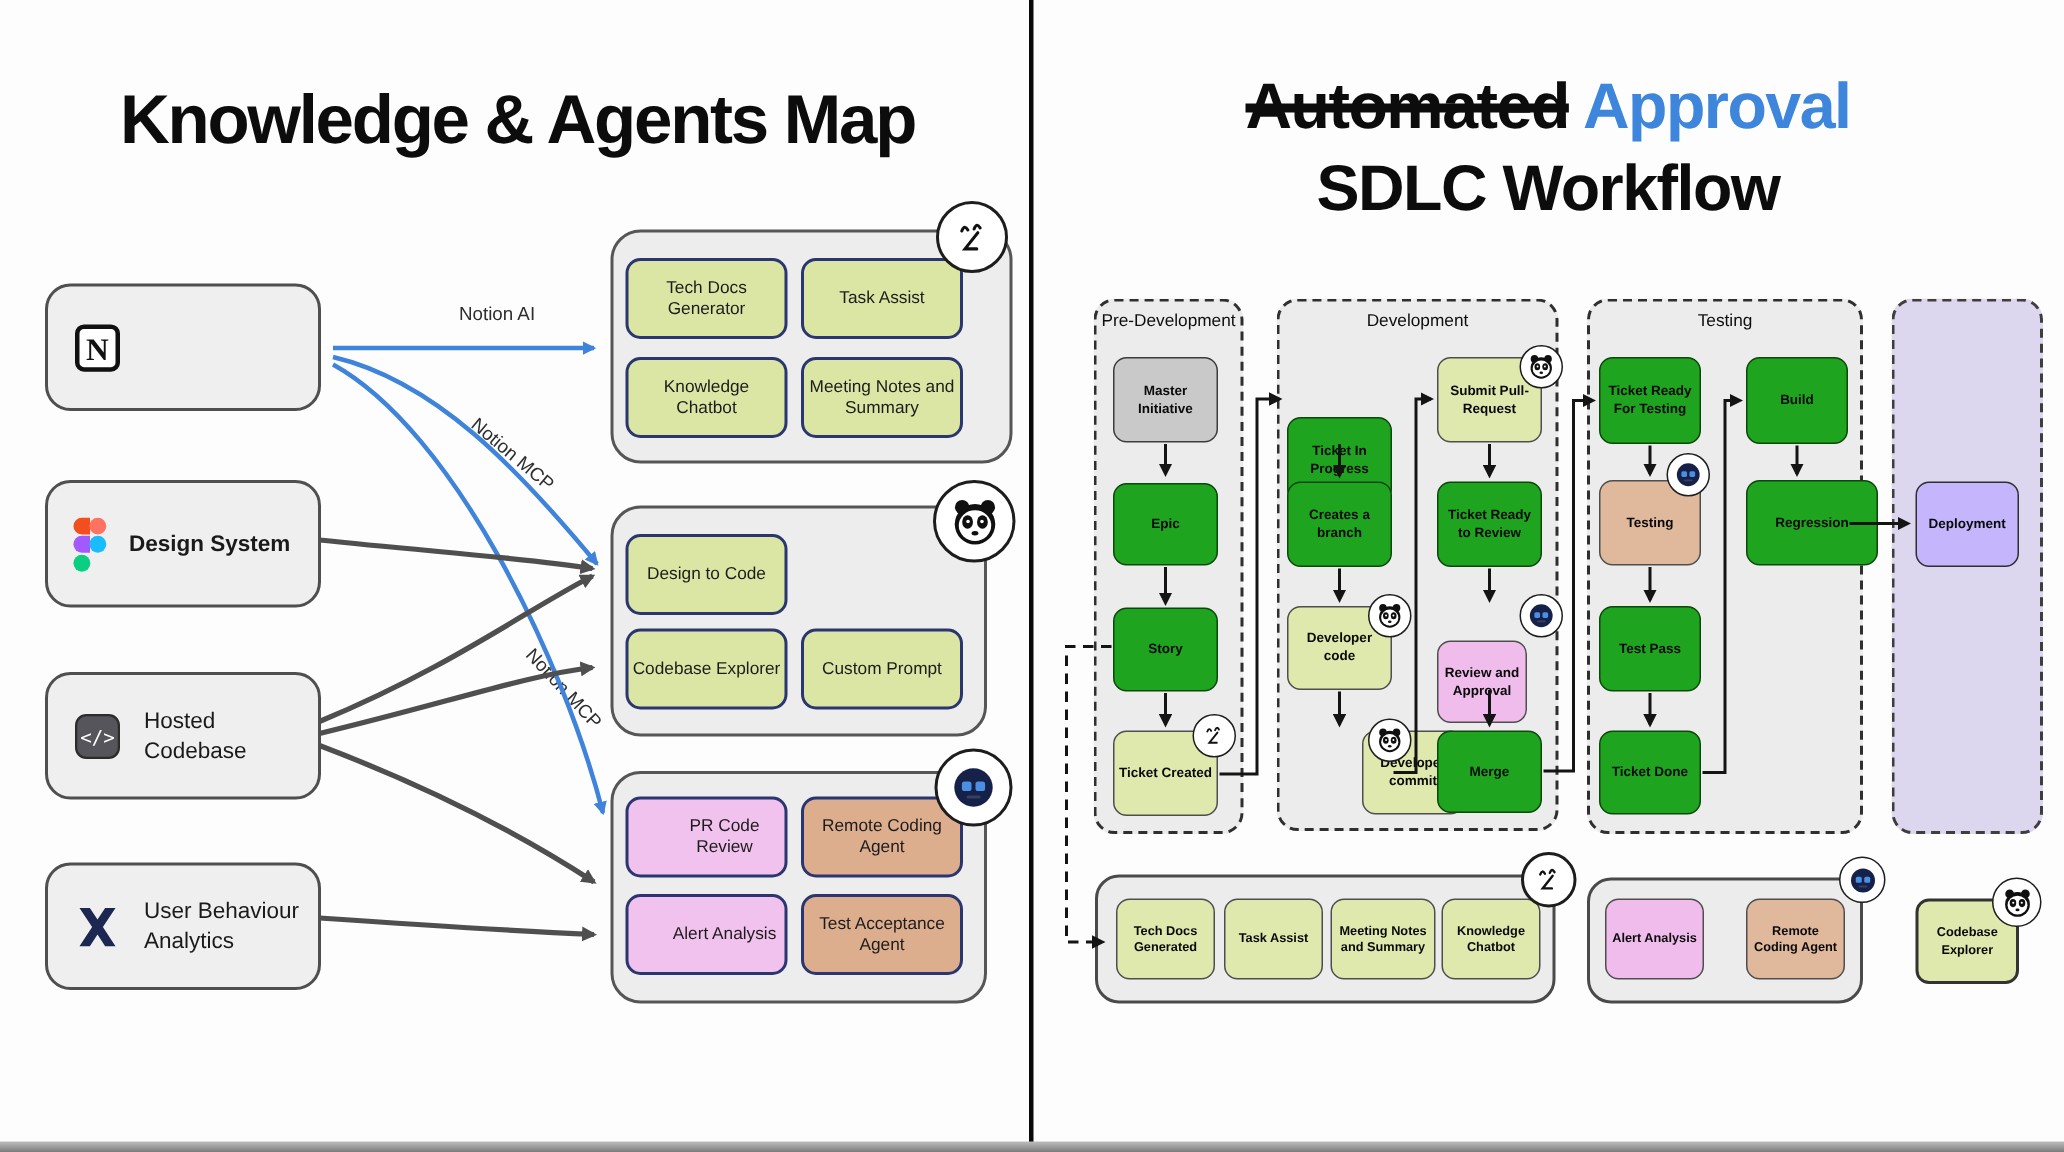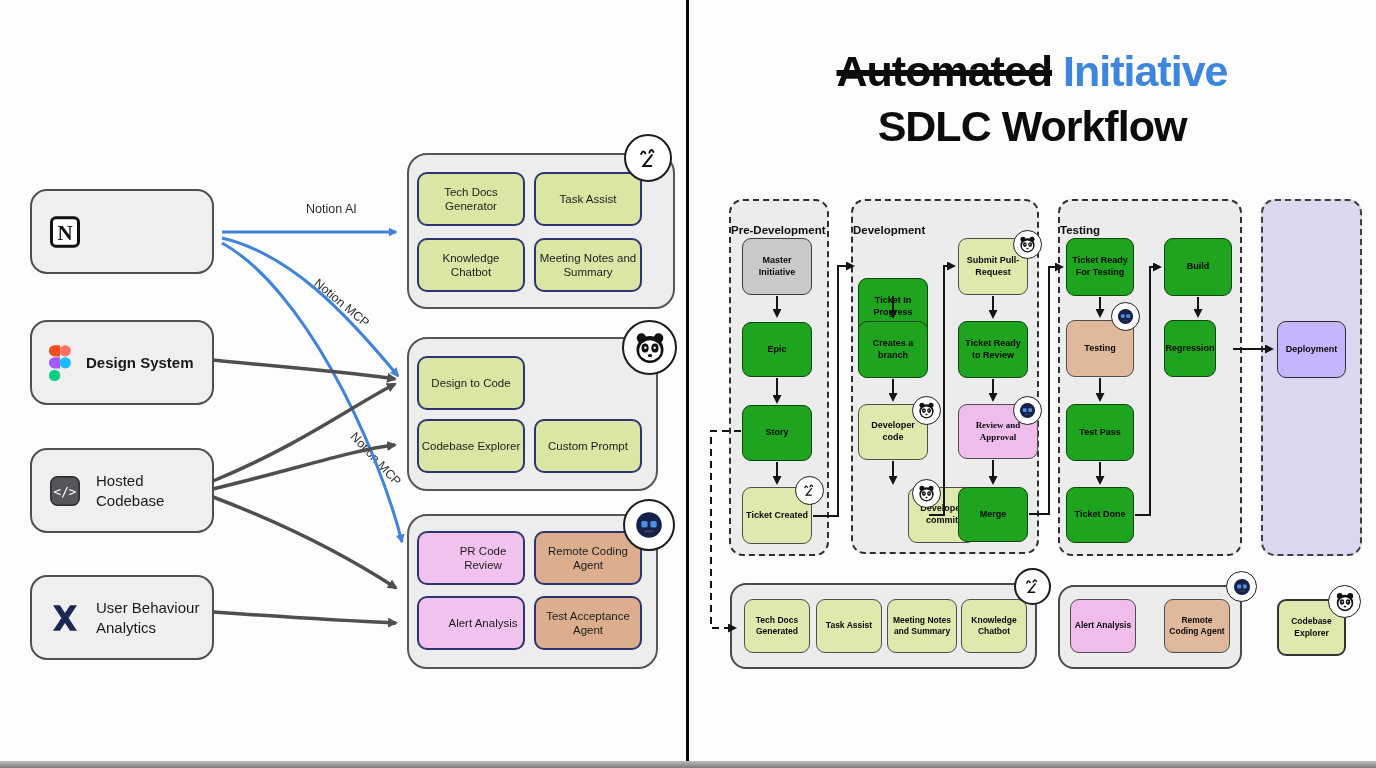--- a/index.html
+++ b/index.html
@@ -26,21 +26,21 @@
          font-size:11.5px;line-height:1.25;color:#1c1c1c;padding:2px;box-sizing:border-box;}
   .c-lime{background:#dbe6a4;}
   .c-pink{background:#f2c2ee;padding-left:26px;}
   .c-tan{background:#dcae8e;}
   .badge{position:absolute;background:#fff;border:2.5px solid #1d1d1d;border-radius:50%;
          display:flex;align-items:center;justify-content:center;z-index:6;}
   .edge-label{position:absolute;font-size:12.5px;color:#2e2e2e;white-space:nowrap;}
 
   
   .col{position:absolute;background:#ececec;border:2.5px dashed #2f2f2f;border-radius:14px;box-sizing:border-box;}
-  .col-h{position:absolute;top:7px;left:0;width:100%;font-size:11.5px;font-weight:700;color:#0e0e0e;margin-top:16px;}
+  .col-h{position:absolute;top:7px;left:0;width:100%;text-align:center;font-size:11.5px;font-weight:400;color:#0e0e0e;}
   .node{position:absolute;border:1.5px solid #333;border-radius:9px;display:flex;align-items:center;
         justify-content:center;text-align:center;font-size:9px;font-weight:700;color:#0a0a0a;
         line-height:1.3;padding:2px;box-sizing:border-box;}
   .n-green{background:#1ea41e;border-color:#0c470c;}
   .n-gray{background:#c9c9c9;border-color:#3c3c3c;}
   .n-lime{background:#dfe9ad;border-color:#4e4e4e;}
   .n-pink{background:#f0bcec;border-color:#4e4e4e;}
   .n-tan{background:#e0b99c;border-color:#4e4e4e;}
   .n-purple{background:#c4b5fd;border-color:#2f2f2f;}
   .bottom-grp{position:absolute;background:#ececec;border:2.5px solid #4a4a4a;border-radius:16px;box-sizing:border-box;}
@@ -75,20 +75,21 @@
       <circle cx="12" cy="12" r="9.6" fill="#16214a"></circle>
       <rect x="6.2" y="9" width="4.8" height="4.8" rx="1.3" fill="#4b8fe2"></rect>
       <rect x="13" y="9" width="4.8" height="4.8" rx="1.3" fill="#4b8fe2"></rect>
       <rect x="8.5" y="16" width="7" height="1.5" rx="0.75" fill="#39405c"></rect>
     </g>
   </defs>
 </svg>
 
 <div id="canvas">
 
+  <div class="abs l-title">Knowledge &amp; Agents Map</div>
 
   <div class="abs src" style="left:30px;top:189px;">
     <svg class="ic" width="36" height="36" viewBox="0 0 24 24">
       <rect x="3" y="2.5" width="18" height="19" rx="3" fill="#fff" stroke="#111" stroke-width="2"></rect>
       <text x="12" y="17.5" font-size="14" font-weight="bold" text-anchor="middle" font-family="'Liberation Serif',serif" fill="#111">N</text>
     </svg>
   </div>
 
   <div class="abs src" style="left:30px;top:320px;font-weight:bold;">
     <svg class="ic" width="26" height="40" viewBox="0 0 24 36">
@@ -150,21 +151,21 @@
         <use href="#sym-robot"></use>
       </svg>
   </div>
 
   <div class="edge-label" style="left:306px;top:202px;">Notion AI</div>
   <div class="edge-label" style="left:308px;top:296px;transform:rotate(40deg);">Notion MCP</div>
   <div class="edge-label" style="left:342px;top:452px;transform:rotate(47deg);">Notion MCP</div>
 
   <div class="abs r-title">
     <span class="strike">Automated</span>
-    <span class="accent">Initiative</span><br>
+    <span class="accent">Approval</span><br>
     <span>SDLC Workflow</span>
   </div>
 
   <div class="col" style="left:729px;top:199px;width:100px;height:357px;">
     <div class="col-h">Pre-Development</div>
   </div>
   <div class="node n-gray" style="left:742px;top:238px;width:70px;height:57px;">Master Initiative</div>
   <div class="node n-green" style="left:742px;top:322px;width:70px;height:55px;">Epic</div>
   <div class="node n-green" style="left:742px;top:405px;width:70px;height:56px;">Story</div>
   <div class="node n-lime" style="left:742px;top:487px;width:70px;height:57px;">Ticket Created</div>
@@ -176,21 +177,21 @@
 
   <div class="col" style="left:851px;top:199px;width:188px;height:355px;">
     <div class="col-h">Development</div>
   </div>
   <div class="node n-green" style="left:858px;top:238px;width:70px;height:57px;margin-top:40px;">Ticket In Progress</div>
   <div class="node n-green" style="left:858px;top:321px;width:70px;height:57px;">Creates a branch</div>
   <div class="node n-lime" style="left:858px;top:404px;width:70px;height:56px;">Developer code</div>
   <div class="node n-lime" style="left:908px;top:487px;width:68px;height:56px;">Developer commit</div>
   <div class="node n-lime" style="left:958px;top:238px;width:70px;height:57px;">Submit Pull-Request</div>
   <div class="node n-green" style="left:958px;top:321px;width:70px;height:57px;">Ticket Ready to Review</div>
-  <div class="node n-pink" style="left:958px;top:404px;width:80px;height:55px;font-family:Liberation Serif, serif;">Review and Approval</div>
+  <div class="node n-pink" style="left:958px;top:427px;width:60px;height:55px;">Review and Approval</div>
   <div class="node n-green" style="left:958px;top:487px;width:70px;height:55px;">Merge</div>
   <div class="badge" style="left:912px;top:396px;width:27px;height:27px;border-width:1.5px;">
     <svg width="19" height="19" viewBox="0 0 24 24">
         <use href="#sym-panda"></use>
       </svg>
   </div>
   <div class="badge" style="left:912px;top:479px;width:27px;height:27px;border-width:1.5px;">
     <svg width="19" height="19" viewBox="0 0 24 24">
         <use href="#sym-panda"></use>
       </svg>
@@ -207,21 +208,21 @@
   </div>
 
   <div class="col" style="left:1058px;top:199px;width:184px;height:357px;">
     <div class="col-h">Testing</div>
   </div>
   <div class="node n-green" style="left:1066px;top:238px;width:68px;height:58px;">Ticket Ready For Testing</div>
   <div class="node n-tan" style="left:1066px;top:320px;width:68px;height:57px;">Testing</div>
   <div class="node n-green" style="left:1066px;top:404px;width:68px;height:57px;">Test Pass</div>
   <div class="node n-green" style="left:1066px;top:487px;width:68px;height:56px;">Ticket Done</div>
   <div class="node n-green" style="left:1164px;top:238px;width:68px;height:58px;">Build</div>
-  <div class="node n-green" style="left:1164px;top:320px;width:52px;height:57px;">Regression</div>
+  <div class="node n-green" style="left:1164px;top:320px;width:88px;height:57px;">Regression</div>
   <div class="badge" style="left:1111px;top:302px;width:27px;height:27px;border-width:1.5px;">
     <svg width="19" height="19" viewBox="0 0 24 24">
         <use href="#sym-robot"></use>
       </svg>
   </div>
 
   <div class="col" style="left:1261px;top:199px;width:101px;height:357px;background:#dcd6ee;border-color:#3e3e3e;"></div>
   <div class="node n-purple" style="left:1277px;top:321px;width:69px;height:57px;">Deployment</div>
 
   <div class="bottom-grp" style="left:730px;top:583px;width:307px;height:86px;"></div>

